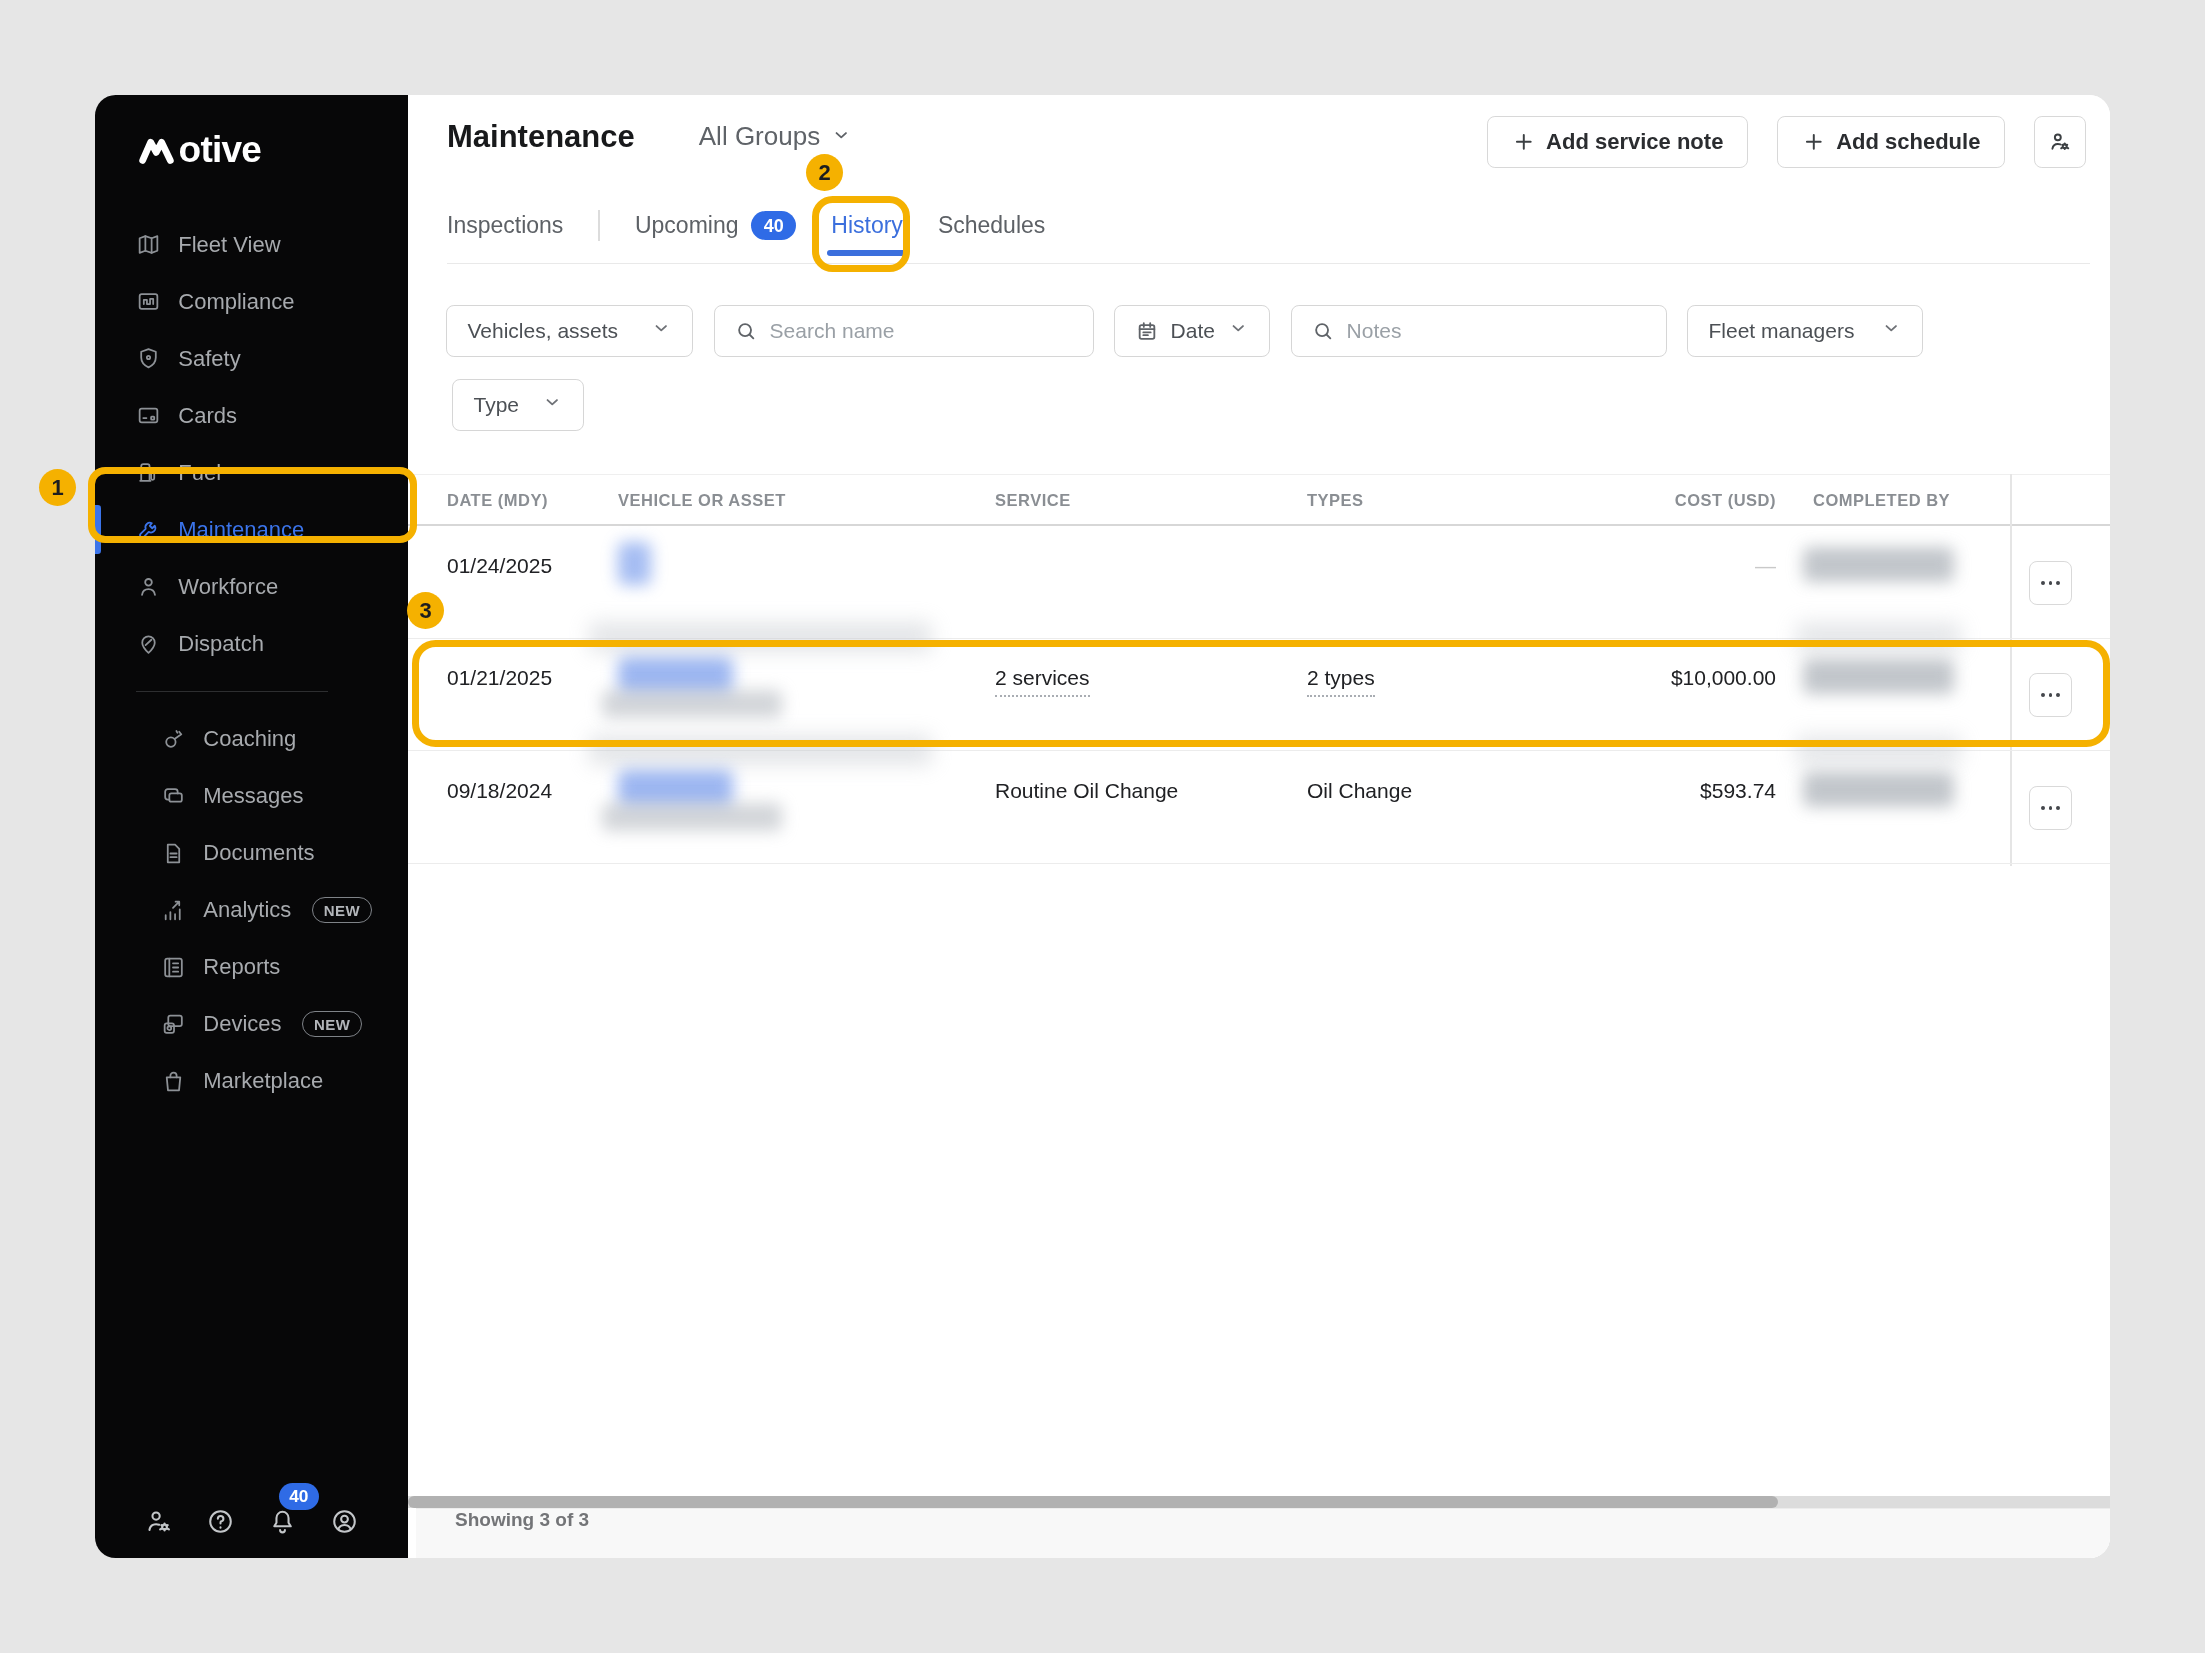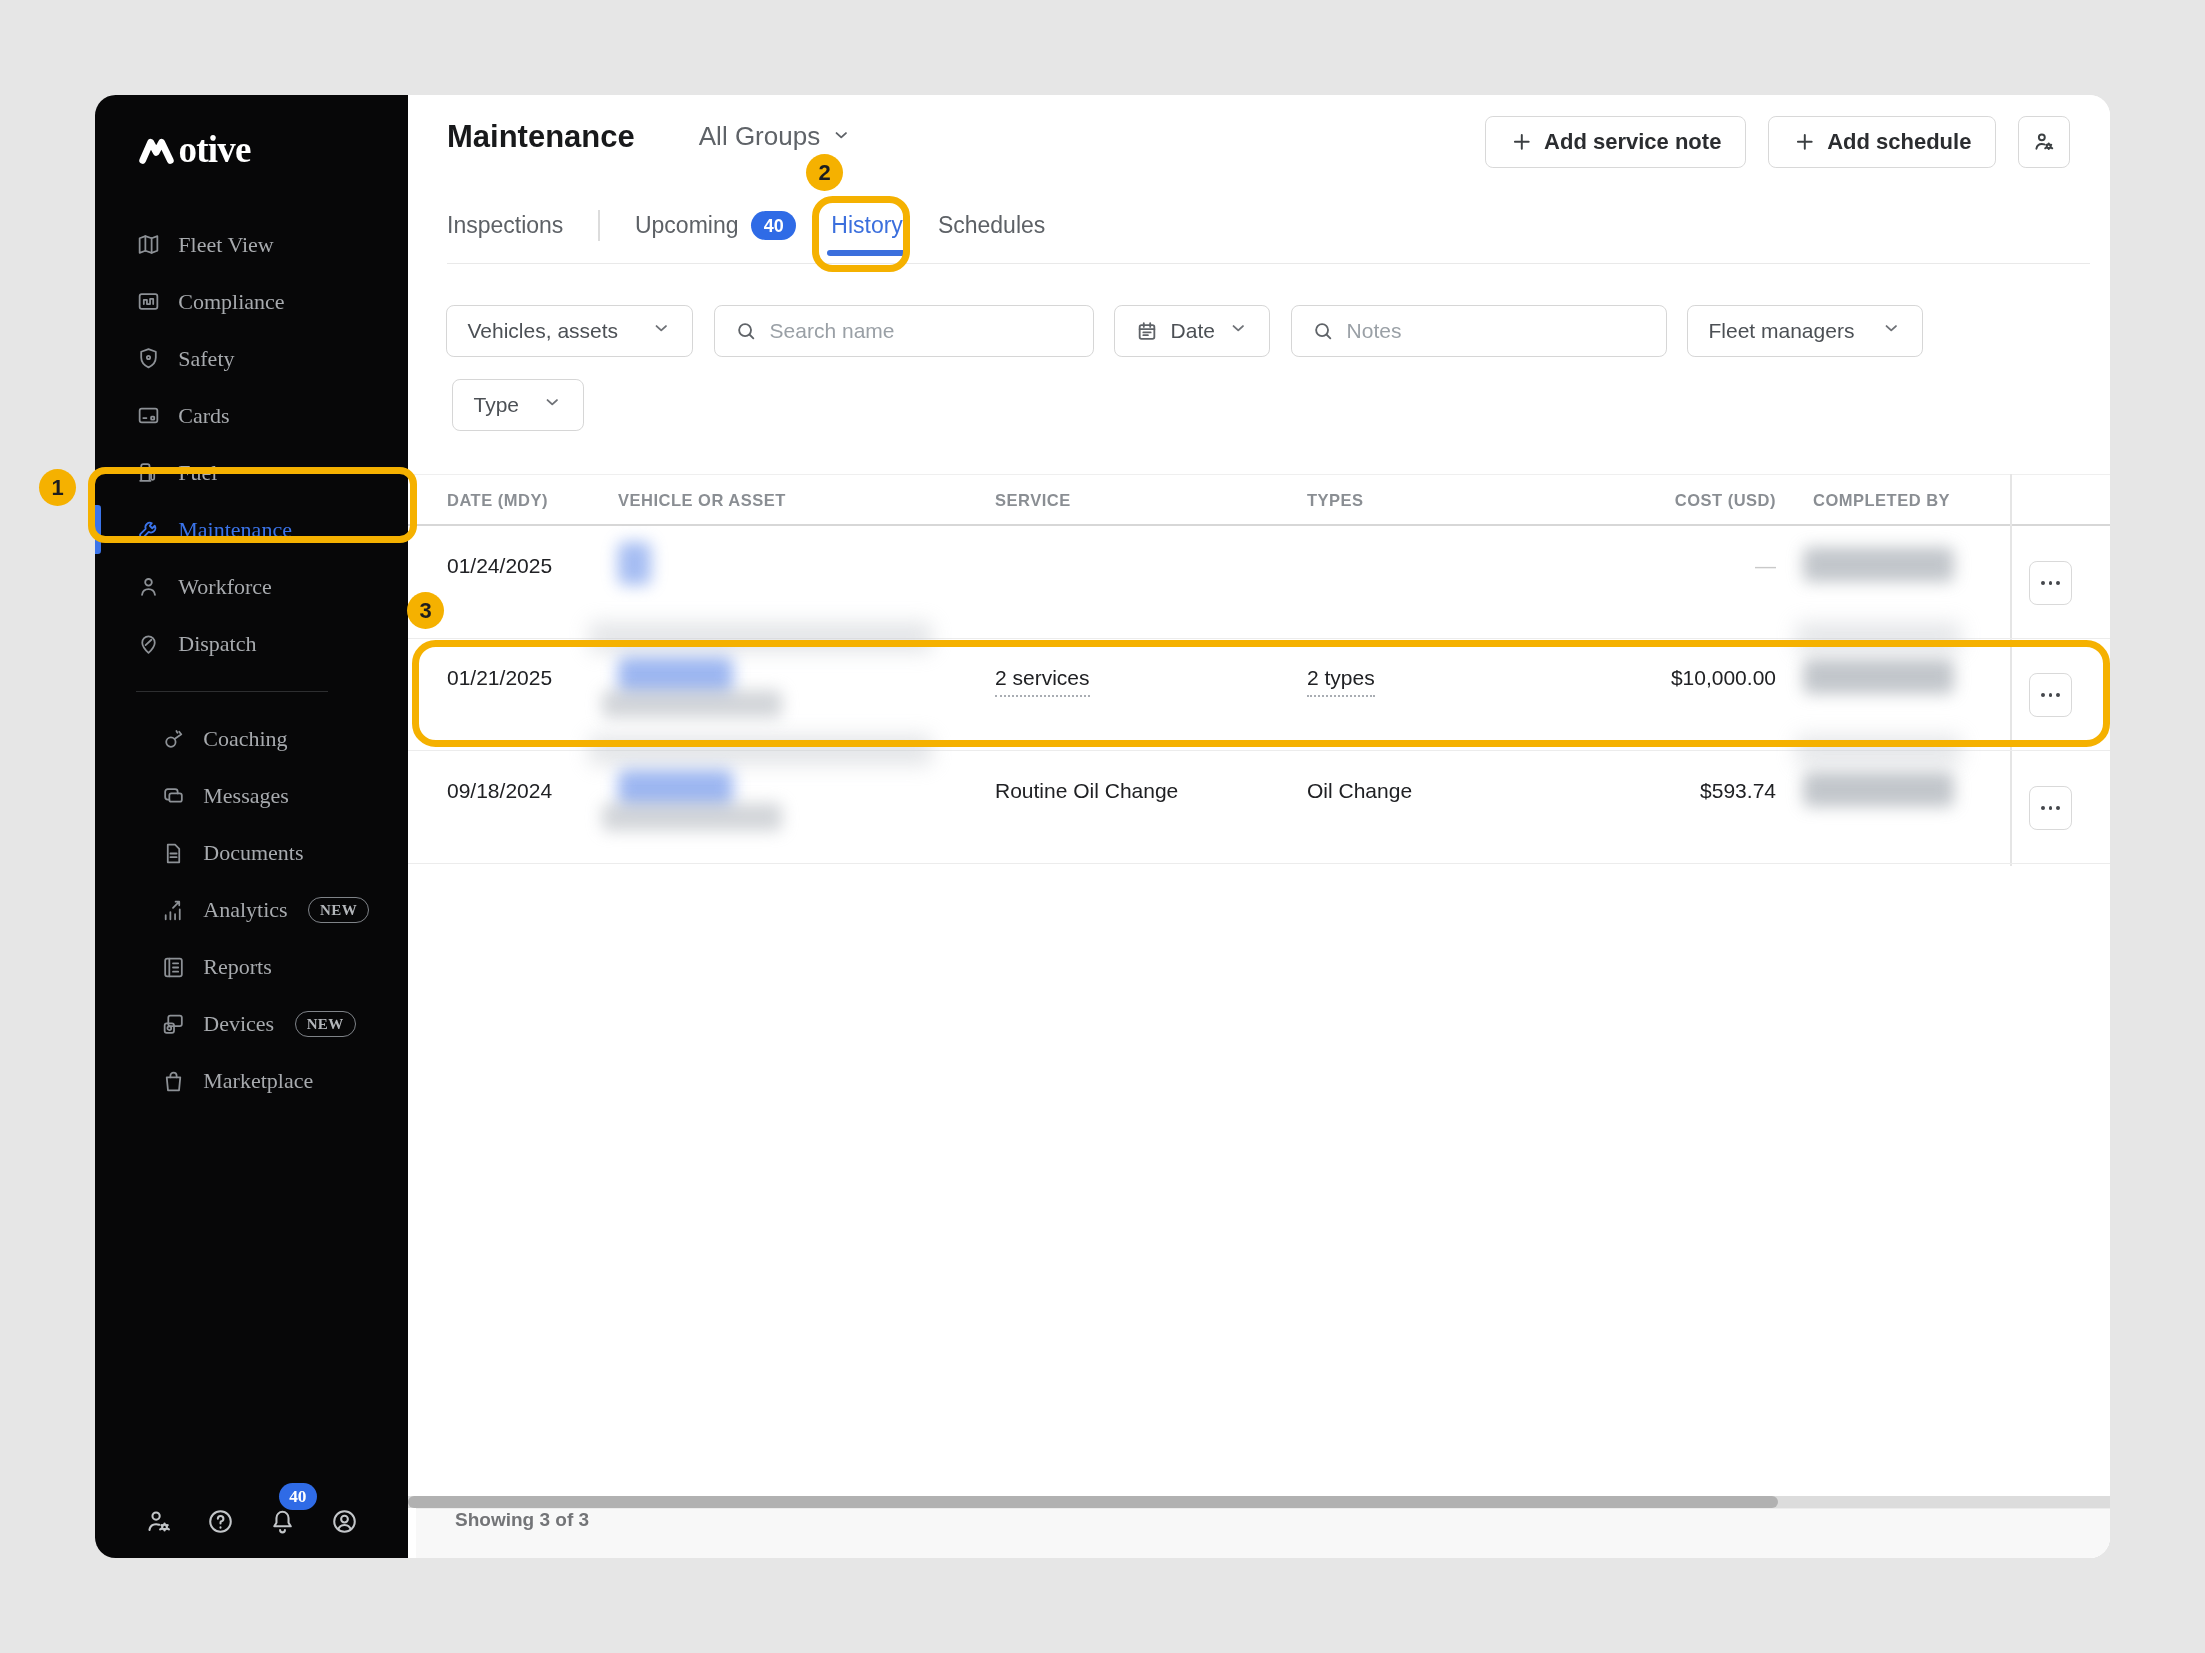--- a/index.html
+++ b/index.html
@@ -11,21 +11,20 @@
     color:#202124;
   }
   .app {
     position:absolute; left:95px; top:95px; width:2015px; height:1463px;
     border-radius:20.5px; overflow:hidden; background:#ffffff;
   }
   
   .sidebar {
     position:absolute; left:0; top:0; width:313px; height:100%;
     background:#070708;
-    font-family:Liberation Serif, serif;
   }
   .logo { display:flex; align-items:flex-end; gap:1.6px; margin:28px 0 0 41px; height:44px; }
   .logo-m { width:41px; height:35px; }
   .logo-m path { stroke:#ffffff; stroke-width:4.6; fill:none; stroke-linecap:round; stroke-linejoin:round; }
   .logo-text { color:#ffffff; font-size:37px; font-weight:800; letter-spacing:-0.8px; line-height:35px; }
   .nav-group { margin-top:49px; }
   .nav-group.g2 { margin-top:0;margin-left:25px; }
   .nav-item {
     position:relative; height:57px; display:flex; align-items:center;
     padding-left:41px; gap:17.3px; cursor:pointer;
@@ -52,21 +51,21 @@
   .notif-badge {
     position:absolute; top:-23.6px; left:11px; background:#2f6be6; color:#fff;
     font-size:17.3px; font-weight:700; border-radius:787px; padding:4.7px 10.2px; line-height:1;
   }
   
   .content { position:absolute; left:313px; top:0; right:0; bottom:0; background:#fff; }
   .page-head { position:absolute; top:23.6px; left:39px; display:flex; align-items:center; gap:30px; }
   .page-title { font-size:31px; font-weight:700; color:#18191b; }
   .group-select { display:flex; align-items:center; gap:11px; font-size:26px; color:#5f6368; cursor:pointer;margin-left:34px; }
   .chev svg { width:20.5px; height:20.5px; fill:none; stroke:currentColor; stroke-width:2.2; stroke-linecap:round; stroke-linejoin:round; }
-  .head-actions { position:absolute; top:20.5px; right:40px; display:flex; gap:22px; }
+  .head-actions { position:absolute; top:20.5px; right:24px; display:flex; gap:29px; }
   .btn {
     height:52px; display:flex; align-items:center; gap:11px; padding:0 23.6px;
     border:1.6px solid #d8d8d8; border-radius:7.9px; background:#fff;
     font-size:22px; font-weight:700; color:#2b2d30; cursor:pointer;
   }
   .btn svg, .icon-btn svg { width:23.6px; height:23.6px; fill:none; stroke:#3c4043; stroke-width:2; stroke-linecap:round; stroke-linejoin:round; }
   .icon-btn { width:52px; justify-content:center; padding:0; }
   
   .tabs { position:absolute; top:106px; left:39px; height:49px; display:flex; align-items:center; gap:35px; font-size:23px; }
   .tab { color:#5d6166; cursor:pointer; display:flex; align-items:center; gap:12.6px; position:relative; }

